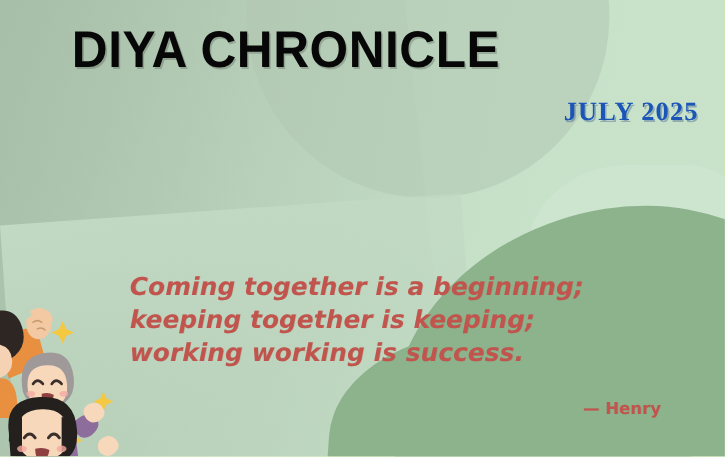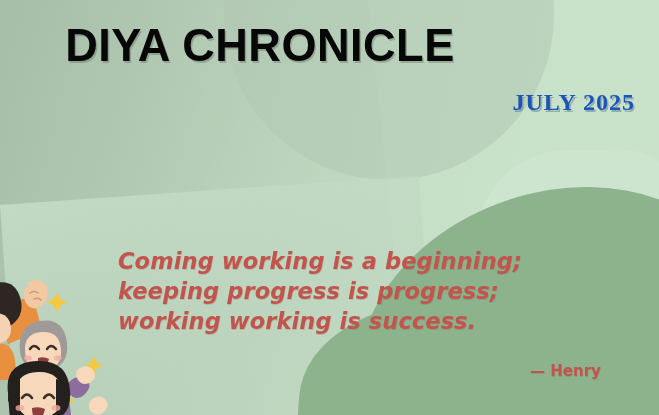--- a/index.html
+++ b/index.html
@@ -163,22 +163,22 @@
   <div class="bg-soft-band"></div>
   <div class="bg-pale-right"></div>
   <div class="bg-blob-dark"></div>
   <div class="bg-blob-dark2"></div>
 
   <div class="masthead">DIYA CHRONICLE</div>
 
   <div class="issue-date">JULY 2025</div>
 
   <div class="quote-block">
-    <div class="quote-line">Coming working is a beginning;</div>
-    <div class="quote-line">keeping progress is progress;</div>
+    <div class="quote-line">Coming together is a beginning;</div>
+    <div class="quote-line">keeping together is keeping;</div>
     <div class="quote-line">working working is success.</div>
   </div>
 
   <div class="attribution">— Henry</div>
 
   <div class="illustration">
     <svg viewBox="0 0 135 150" width="135" height="150" xmlns="http://www.w3.org/2000/svg">
       <defs>
         <clipPath id="clipPoster">
             <rect x="0" y="0" width="135" height="150"></rect>

